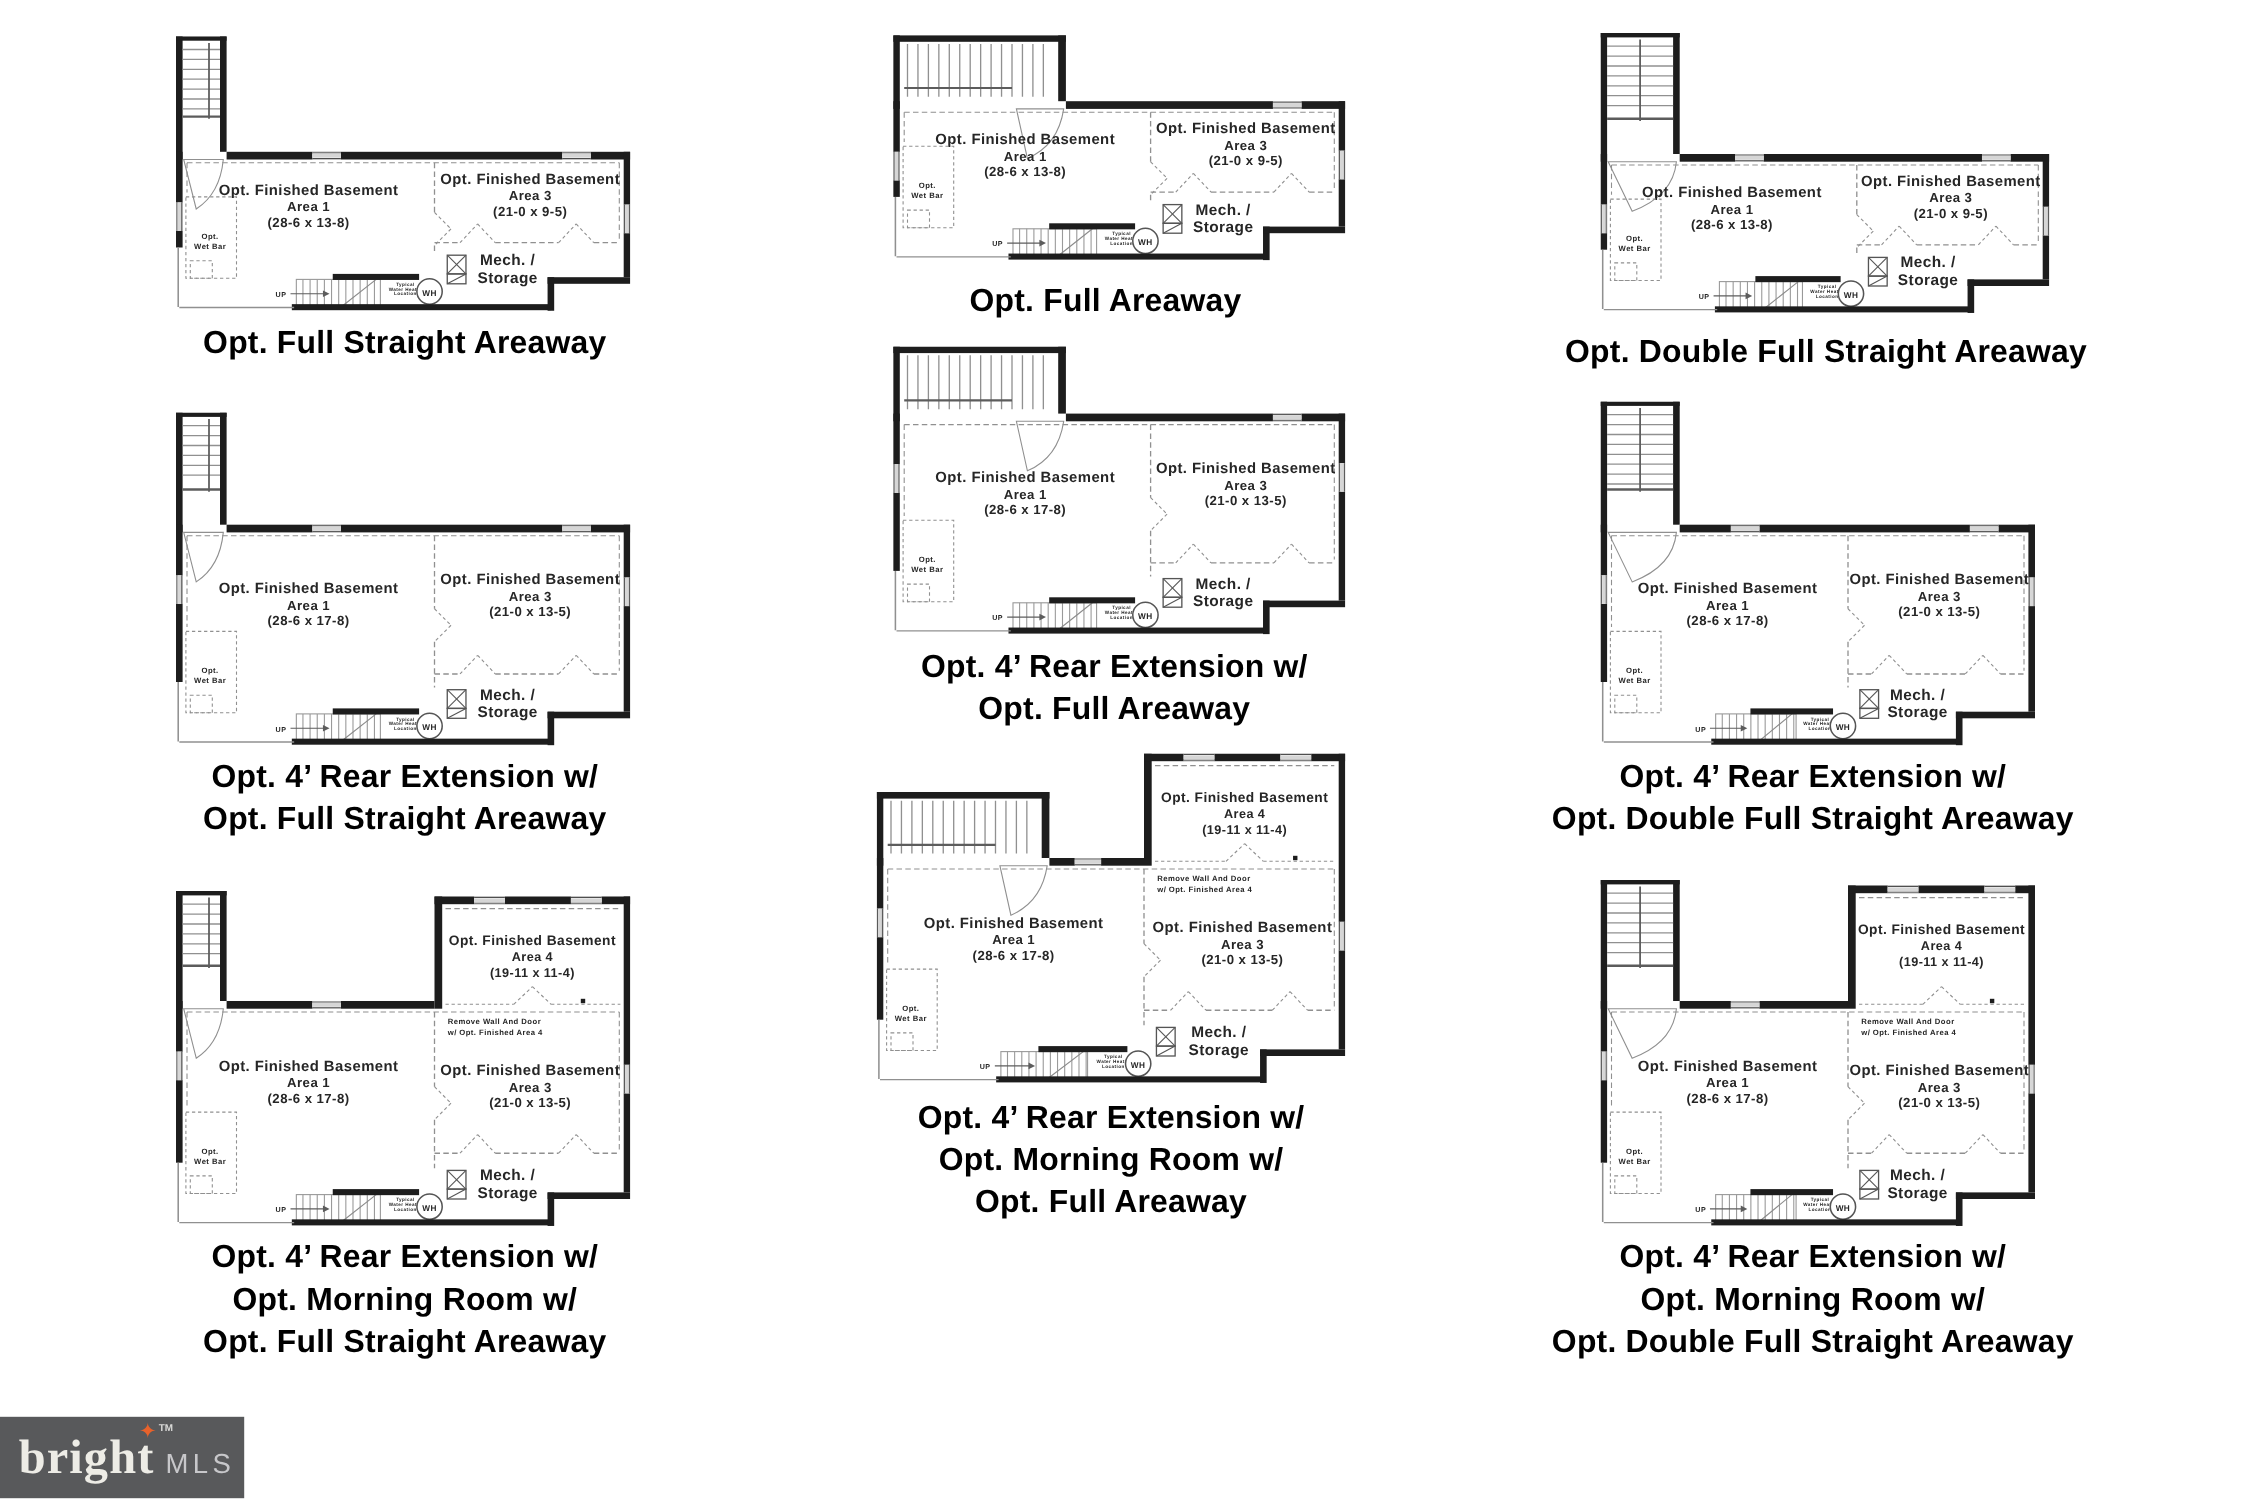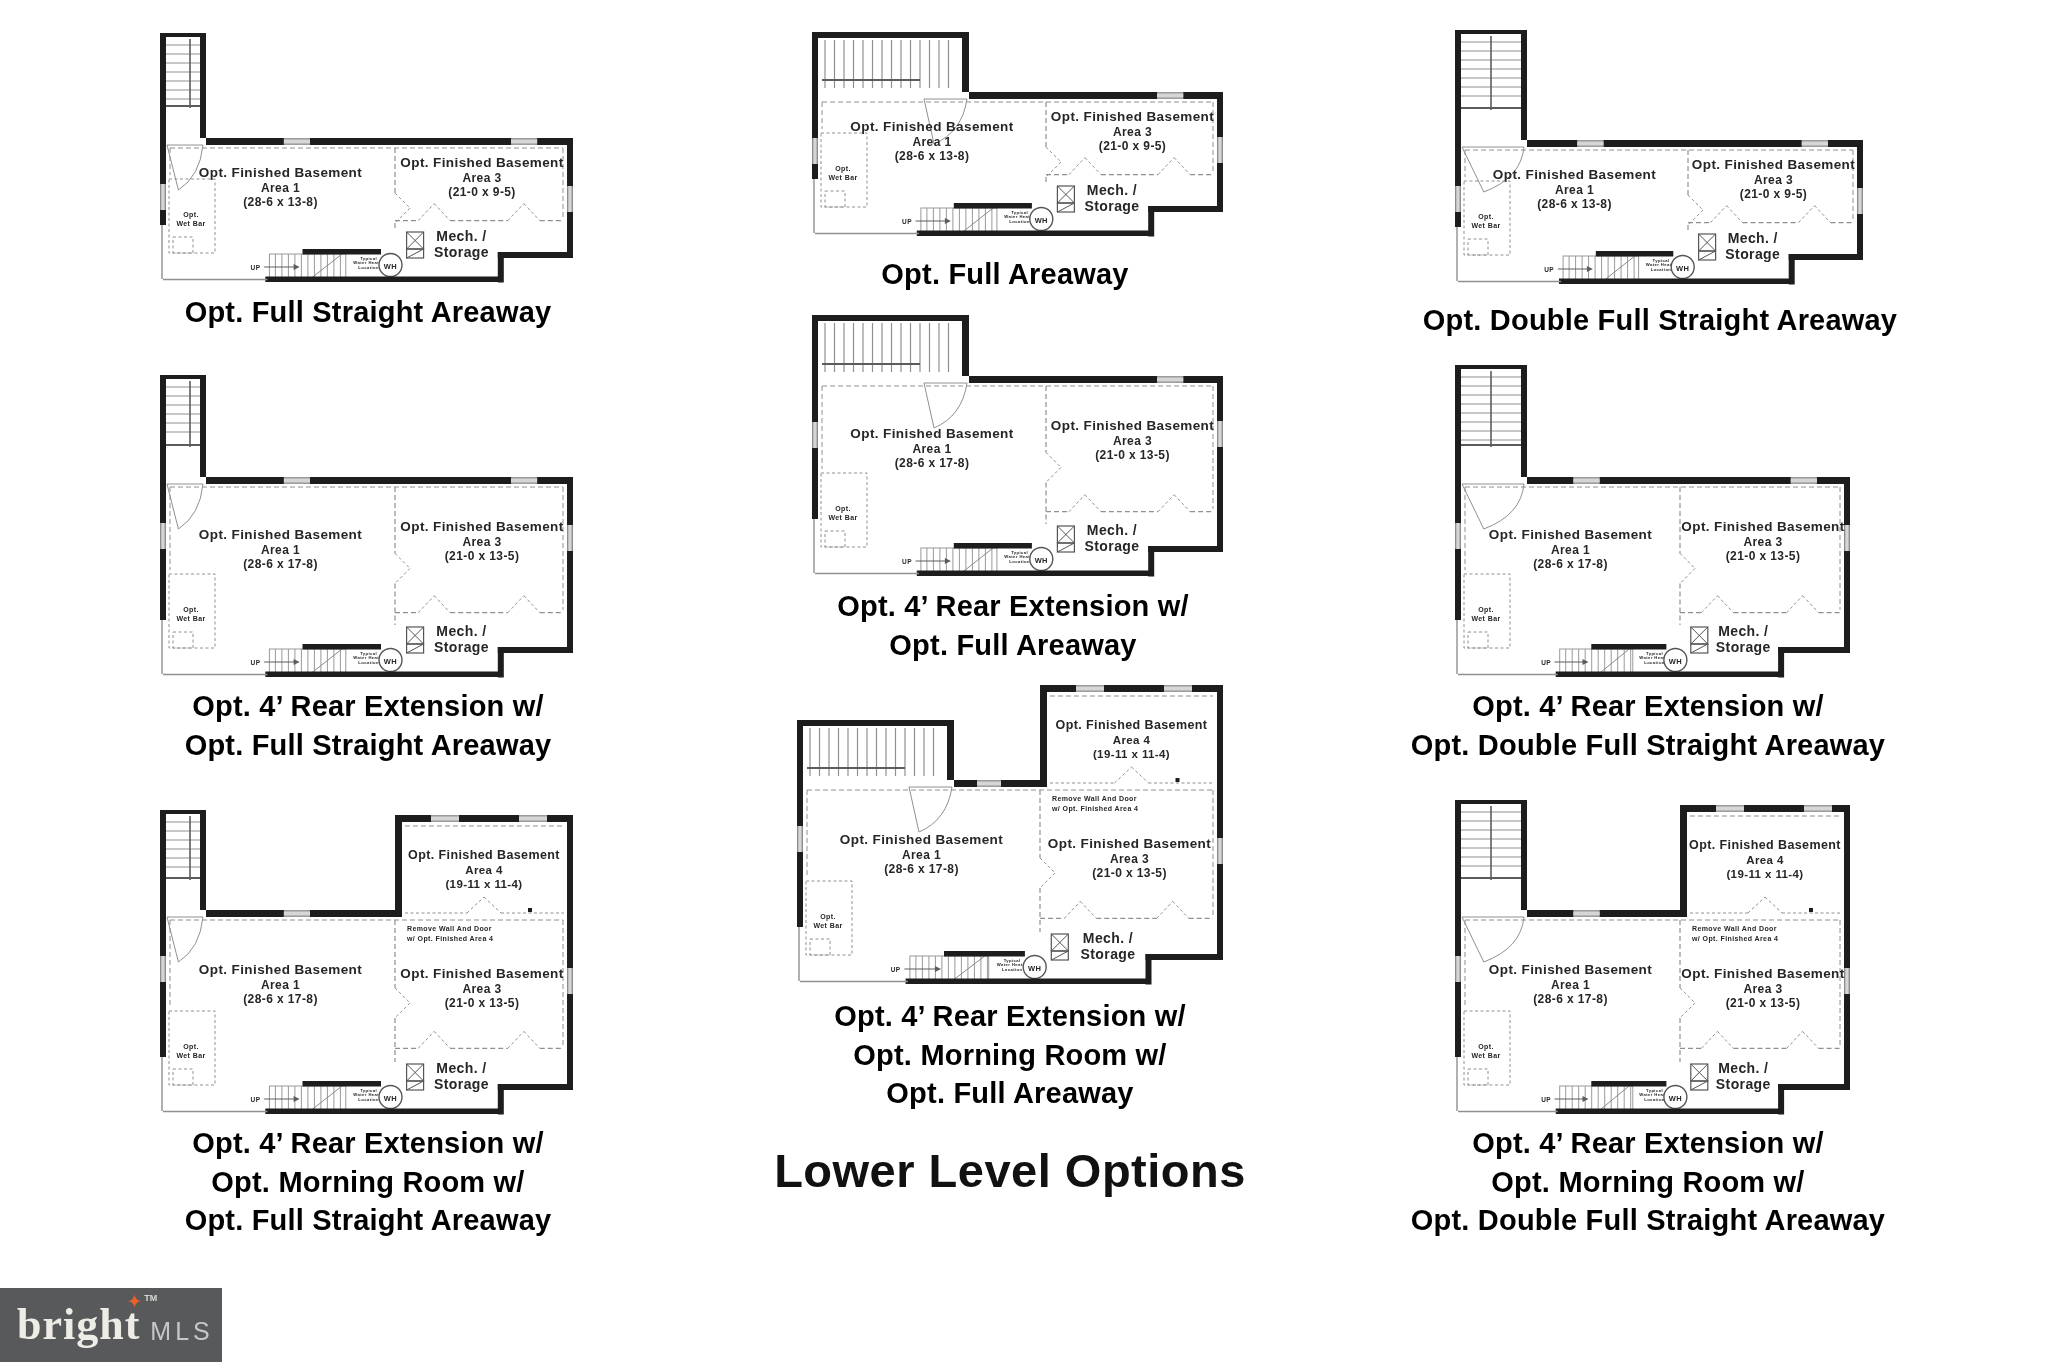--- a/index.html
+++ b/index.html
@@ -23,21 +23,20 @@
             font-family:"Liberation Sans",sans-serif;font-weight:700;letter-spacing:0;}
   .brand-mls{font-family:"Liberation Sans",sans-serif;font-size:25px;color:#c7c7ca;
              letter-spacing:4px;margin-left:10px;margin-top:12px;font-weight:400;}
 </style>
 </head>
 <body>
 
 <div id="sheet">
 
   <div class="sheet-title">
-    <div>Lower Level Options</div>
   </div>
 
   <div class="brand">
     <span class="brand-word"><span>bright</span><span class="brand-star">✦</span><span class="brand-tm">TM</span></span>
     <span class="brand-mls">MLS</span>
   </div>
 
 <figure class="plan" style="left: 160px; top: 33px;">
       <svg width="413" height="250" viewBox="0 0 413 250" font-family="Liberation Sans, sans-serif">
         <rect x="0" y="0" width="6" height="112" fill="#1d1d1d"></rect>

